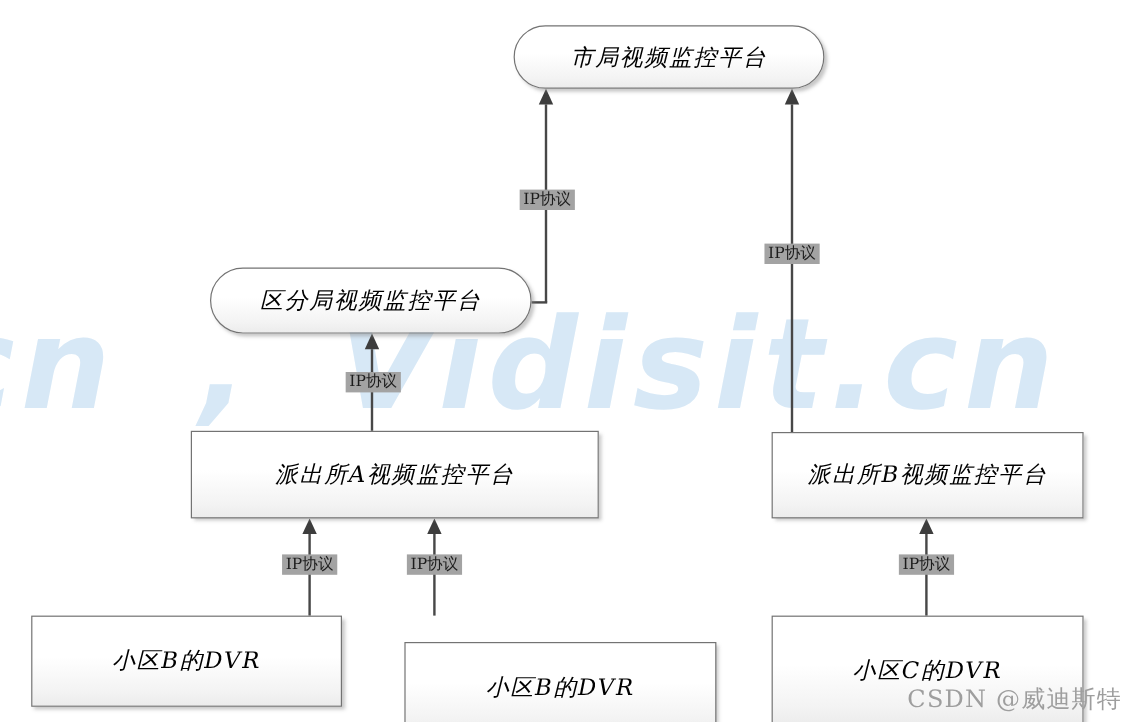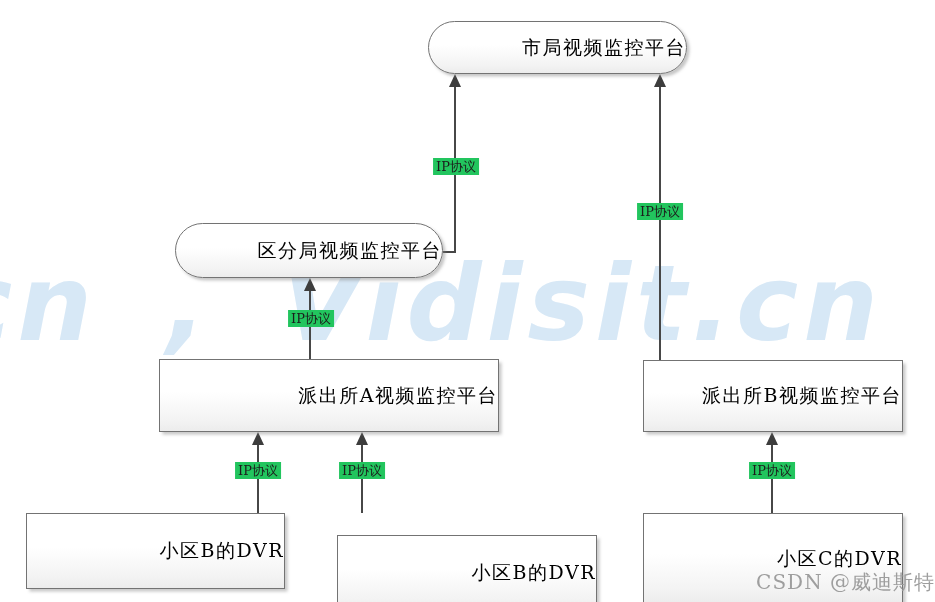--- a/index.html
+++ b/index.html
@@ -24,22 +24,23 @@
     z-index:0;
     user-select:none;
   }
   
   .node{
     position:absolute;
     box-sizing:border-box;
     border:1px solid #737373;
     background:linear-gradient(180deg,#ffffff 45%,#f3f3f3 85%,#ececec 100%);
     box-shadow:2.5px 2.5px 3px rgba(130,130,130,0.45);
-    display:flex;align-items:center;justify-content:flex-end;
+    display:flex;align-items:center;justify-content:center;
     z-index:2;
+    font-style:italic;
   }
   .node.stadium{border-radius:28px;}
   .node-label{
     font-size:19px;
     letter-spacing:1.5px;
     color:#000000;
     white-space:nowrap;
   }
   
   .vline,.hline{position:absolute;background:#474747;z-index:1;}
@@ -49,21 +50,21 @@
     position:absolute;
     width:0;height:0;
     border-left:6px solid transparent;
     border-right:6px solid transparent;
     border-bottom:13px solid #3d3d3d;
     z-index:1;
   }
   .edge-label{
     position:absolute;
     transform:translateX(-50%);
-    background:#22c55e;
+    background:#a3a3a3;
     padding:0 3px;
     font-size:13px;
     color:#1c1c1c;
     white-space:nowrap;
     z-index:3;
     line-height:17px;
   }
   .csdn-mark{
     position:absolute;
     right:0px;top:569px;

